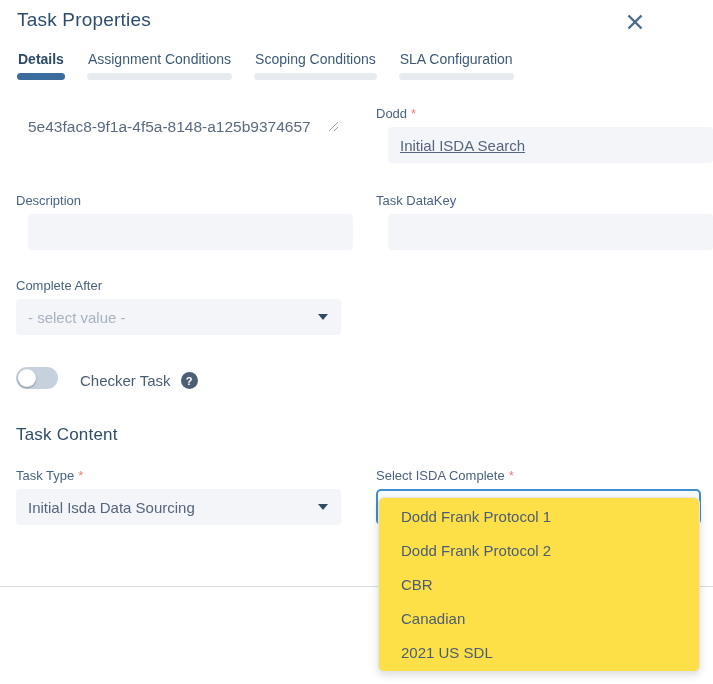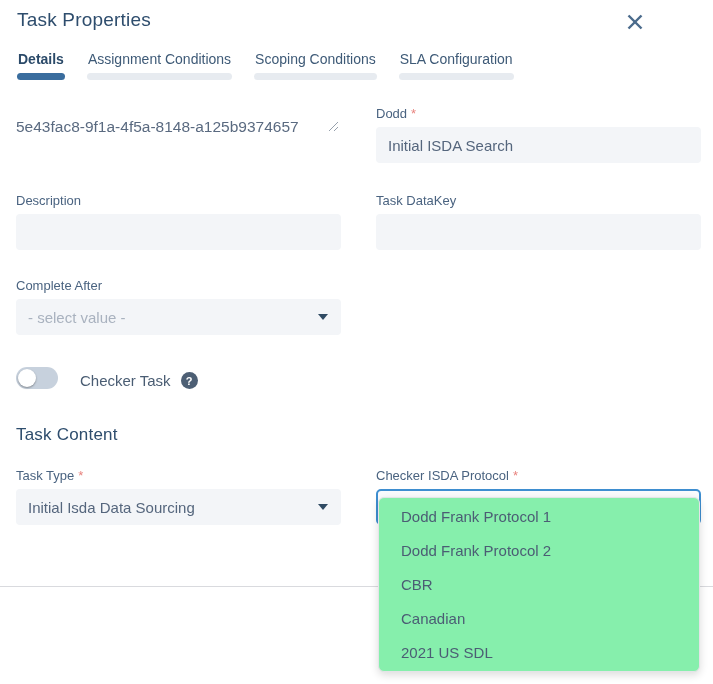--- a/index.html
+++ b/index.html
@@ -17,22 +17,22 @@
   .tab.active .tab-label{font-weight:bold;color:#2b4a69;}
   .tab-bar{height:7px;border-radius:4px;background:#e7ebf0;margin-top:5px;}
   .tab.active .tab-bar{background:#3a6d9e;}
 
   
   .grid{position:absolute;top:105px;left:16px;display:grid;grid-template-columns:325px 325px;column-gap:35px;}
   .cell{display:flex;flex-direction:column;}
   .mt29{margin-top:29px;} .mt27{margin-top:27px;} .mt31{margin-top:31px;} .mt35{margin-top:35px;} .mt9{margin-top:22px;}
   .lbl{font-size:13px;color:#4a6380;line-height:17px;margin-bottom:0;}
   .lbl .req{color:#e8837e;margin-left:4px;}
-  .field-wrap{position:relative;margin-top:5px;}
-  .txt-input{box-sizing:border-box;width:325px;height:36px;background:#f3f5f8;border:none;border-radius:4px;padding:0 12px;font-family:inherit;font-size:15px;color:#55667d;outline:none;}
+  .field-wrap{position:relative;margin-top:5px;margin-left:12px;}
+  .txt-input{box-sizing:border-box;width:325px;height:36px;background:#f3f5f8;border:none;border-radius:4px;padding:0 12px;font-family:inherit;font-size:15px;color:#55667d;outline:none;text-decoration:underline;}
   .txt-input::placeholder{color:#a9b2bf;}
   .taskid-area{box-sizing:border-box;width:325px;height:36px;background:#fff;border:none;resize:none;padding:8px 18px 0 0;font-family:inherit;font-size:15.5px;color:#5a6a80;outline:none;overflow:hidden;}
   .resize-grip{position:absolute;right:2px;top:11px;pointer-events:none;}
 
   
   .select{box-sizing:border-box;width:325px;height:36px;background:#f3f5f8;border-radius:4px;display:flex;align-items:center;padding:0 12px;margin-top:5px;cursor:pointer;position:relative;}
   .select .value{font-size:15px;color:#55667d;}
   .select .ph{font-size:15px;color:#a9b2bf;}
   .caret-down{position:absolute;right:13px;width:0;height:0;border-left:5px solid transparent;border-right:5px solid transparent;border-top:6px solid #2f4a63;}
   .caret-up{position:absolute;right:13px;width:0;height:0;border-left:5px solid transparent;border-right:5px solid transparent;border-bottom:6px solid #2f4a63;}
@@ -43,21 +43,21 @@
   .toggle-row{display:flex;align-items:flex-end;height:23px;}
   .toggle{width:42px;height:22px;border-radius:11px;background:#c7d1dd;position:relative;cursor:pointer;flex:0 0 auto;}
   .knob{position:absolute;left:2px;top:2px;width:18px;height:18px;border-radius:50%;background:#fff;box-shadow:0 1px 2px rgba(0,0,0,.35);}
   .toggle-label{font-size:15px;color:#4a5d73;margin-left:22px;}
   .help-icon{width:17px;height:17px;border-radius:50%;background:#4d5f74;color:#fff;font-size:11px;font-weight:bold;display:flex;align-items:center;justify-content:center;margin-left:10px;cursor:pointer;}
 
   .section-heading{grid-column:1 / -1;font-size:17px;font-weight:500;color:#2e4d6d;line-height:21px;letter-spacing:.2px;}
 
   
   .divider{position:absolute;left:0;top:586px;width:713px;height:1px;background:#d9dade;z-index:1;}
-  .option-panel{position:absolute;left:378px;top:497px;width:322px;height:175px;box-sizing:border-box;background:#86efac;border:1px solid #e4e4e8;border-radius:6px;box-shadow:0 3px 8px rgba(0,0,0,.14);z-index:2;padding:2px 0;}
+  .option-panel{position:absolute;left:378px;top:497px;width:322px;height:175px;box-sizing:border-box;background:#fde047;border:1px solid #e4e4e8;border-radius:6px;box-shadow:0 3px 8px rgba(0,0,0,.14);z-index:2;padding:2px 0;}
   .option{height:34px;line-height:34px;padding-left:22px;font-size:15px;color:#4b5d74;cursor:pointer;}
 </style>
 </head>
 <body>
 
 <div class="modal">
 
   <div class="page-title">Task Properties</div>
 
   <button class="close-btn">
@@ -140,21 +140,21 @@
     <div class="section-heading mt35">Task Content</div>
 
     <div class="cell mt9">
       <div class="lbl"><span>Task Type</span><span class="req">*</span></div>
       <div class="select">
         <span class="value">Initial Isda Data Sourcing</span>
         <span class="caret-down"></span>
       </div>
     </div>
     <div class="cell mt9">
-      <div class="lbl"><span>Checker ISDA Protocol</span><span class="req">*</span></div>
+      <div class="lbl"><span>Select ISDA Complete</span><span class="req">*</span></div>
       <div class="select open">
         <span class="text-cursor"></span>
         <span class="ph">- select value -</span>
         <span class="caret-up"></span>
       </div>
     </div>
   </div>
 
   <div class="divider"></div>
 

